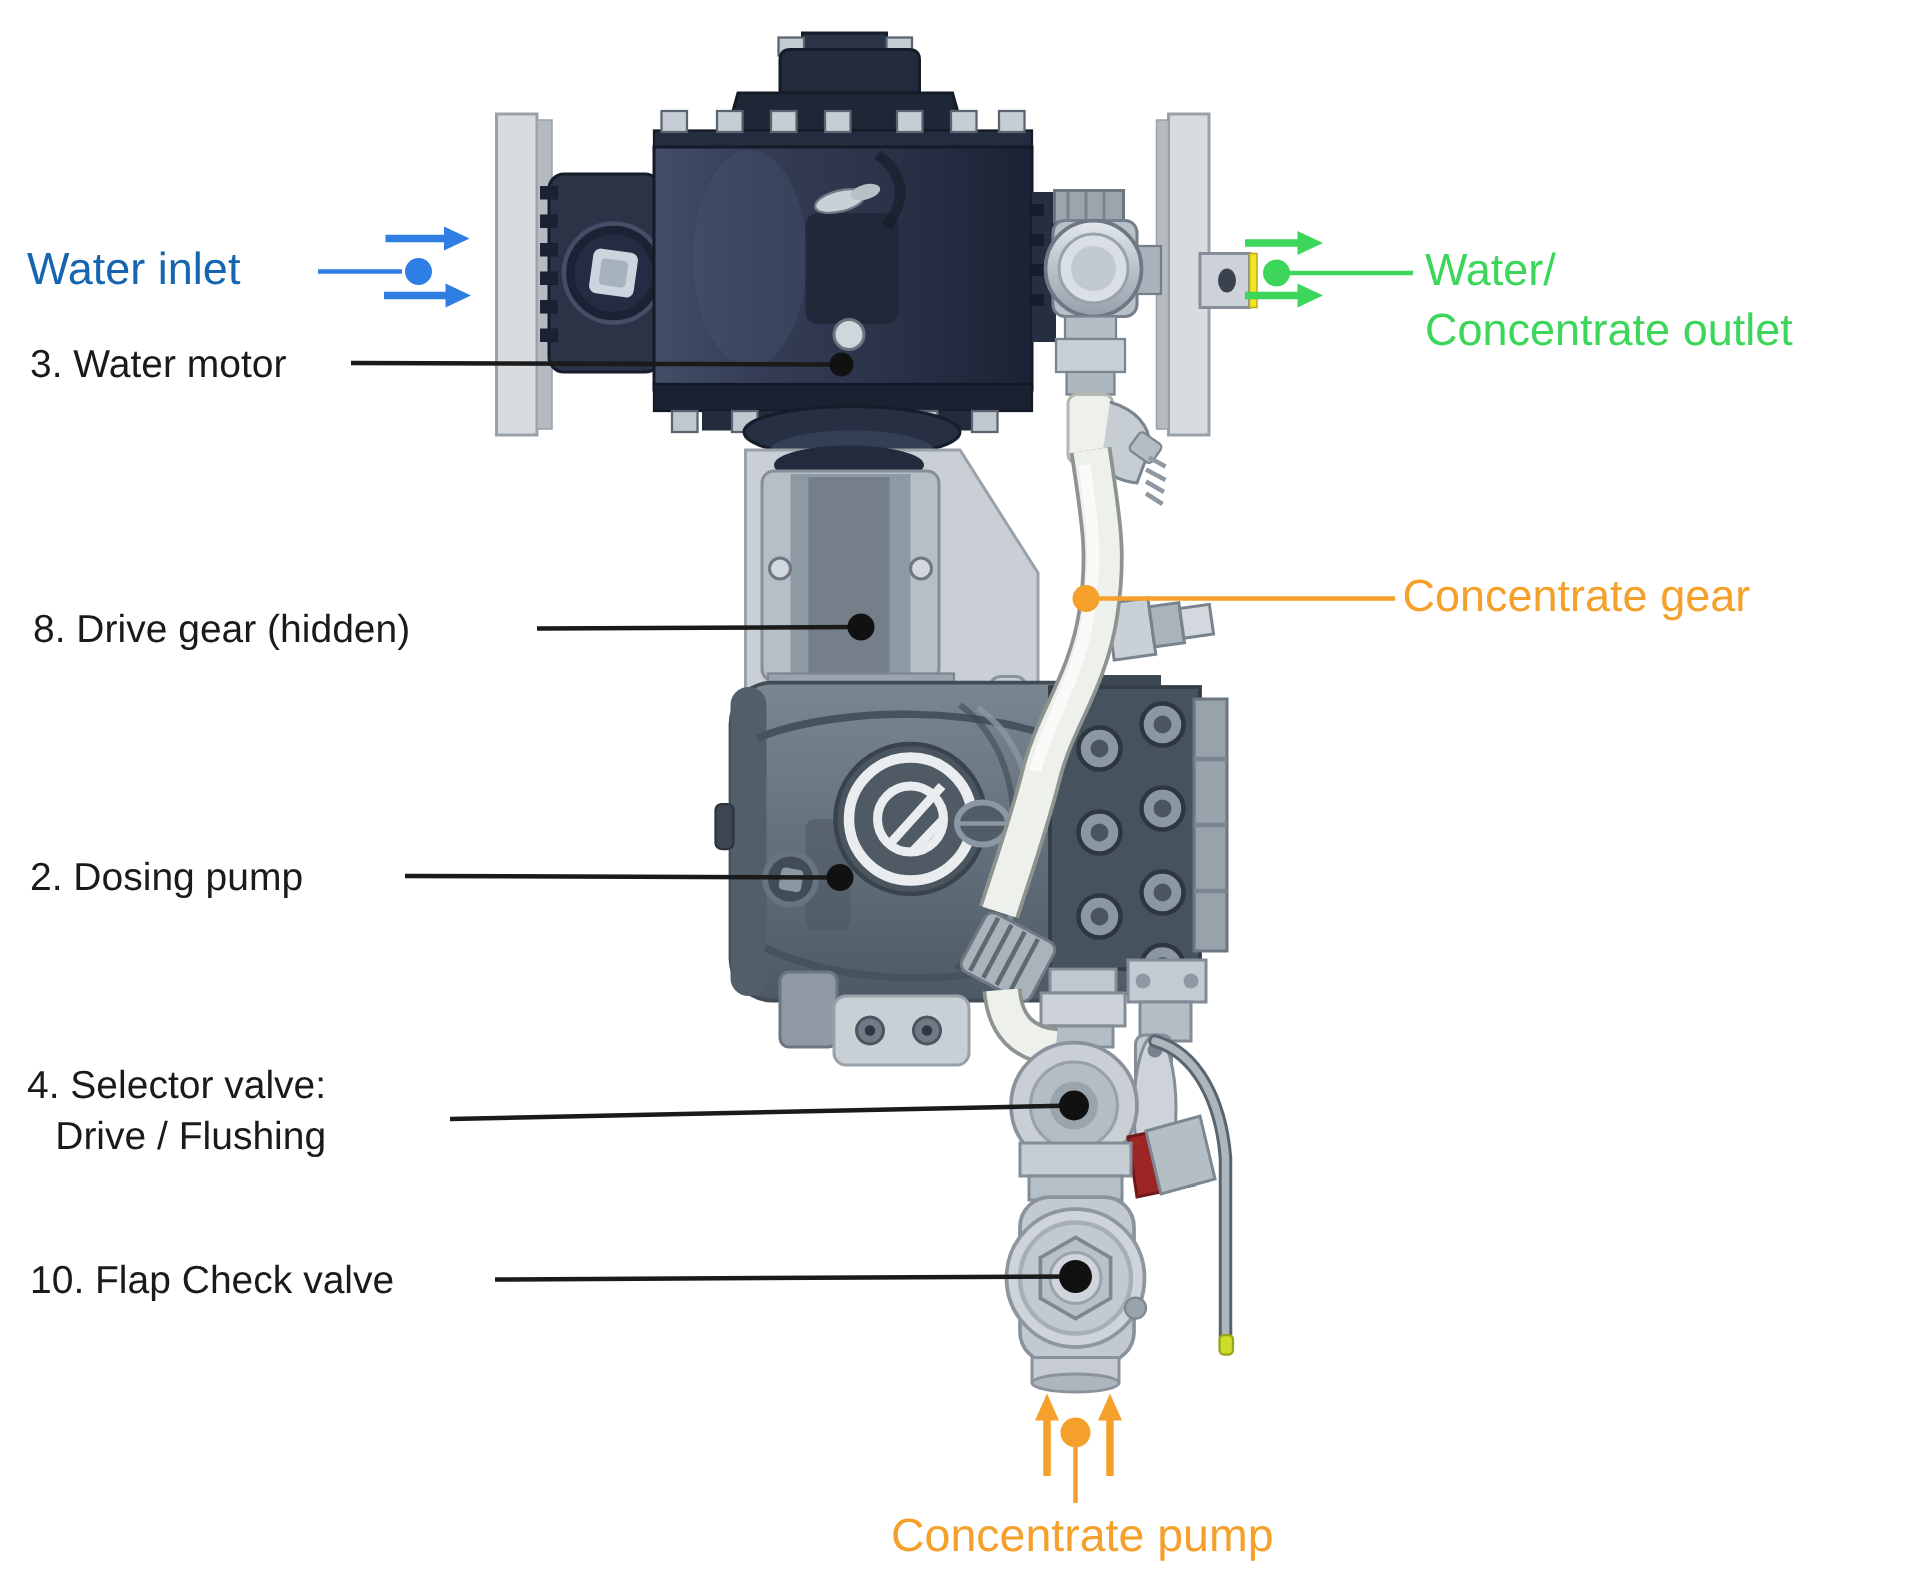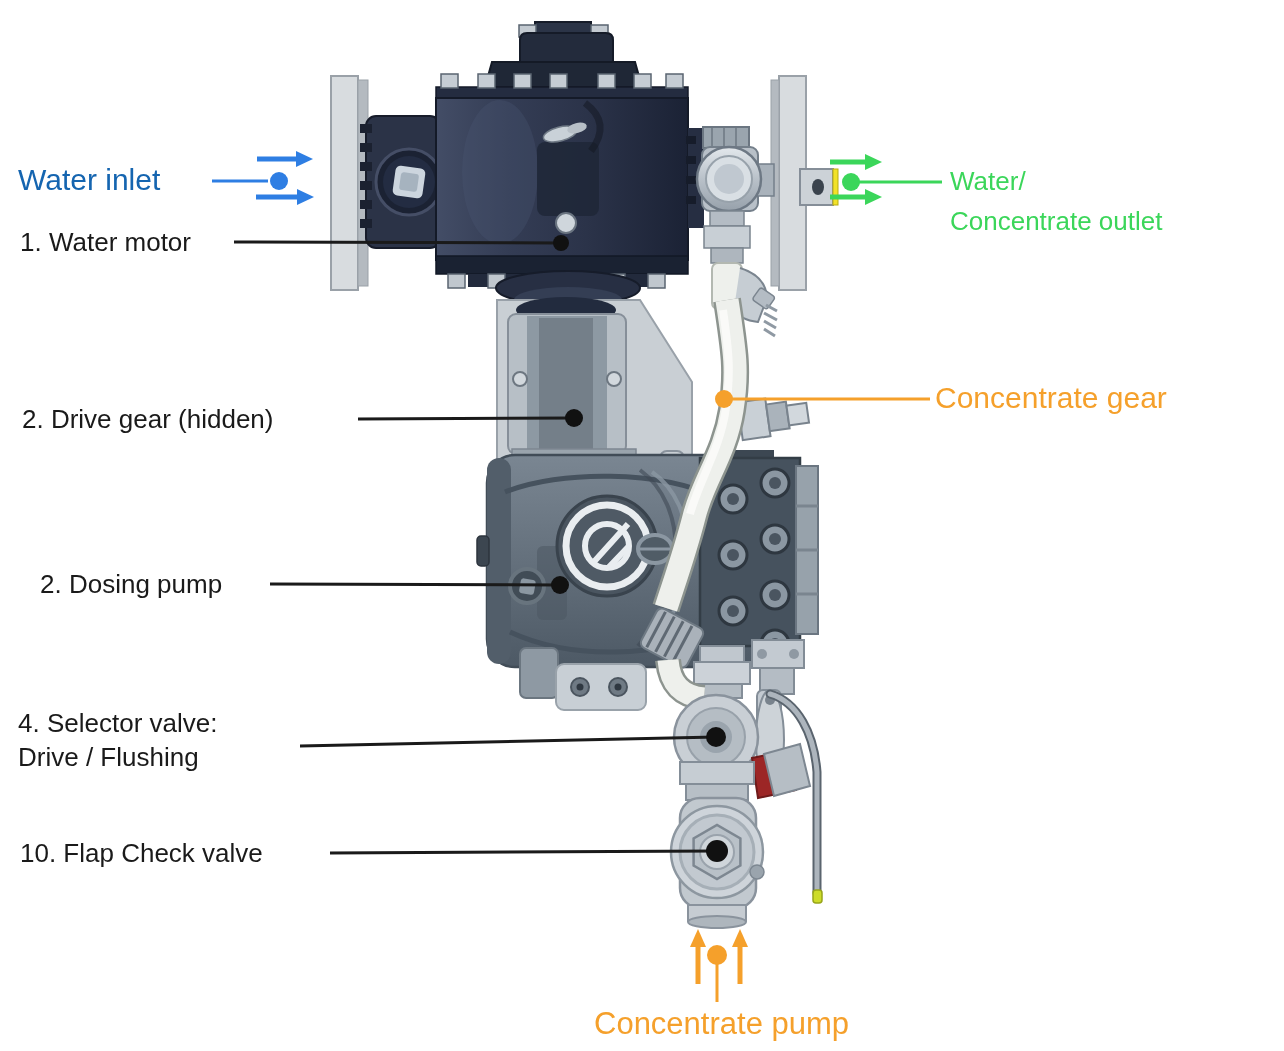--- a/index.html
+++ b/index.html
@@ -2,23 +2,23 @@
 <html><head>
 <meta charset="utf-8">
 <style>
   html,body{margin:0;padding:0;background:#ffffff;}
   .canvas{position:relative;width:1284px;height:1051px;background:#ffffff;overflow:hidden;
           font-family:"Liberation Sans",sans-serif;}
   .canvas svg{position:absolute;left:0;top:0;}
   .lbl{position:absolute;font-weight:400;white-space:nowrap;line-height:1;}
   .lbl-black{color:#1a1a1a;font-size:26px;}
   .lbl-blue{color:#1565b0;font-size:30px;}
-  .lbl-green{color:#3bd65a;font-size:26px;line-height:40px;}
+  .lbl-green{color:#3bd65a;font-size:30px;line-height:40px;}
   .lbl-orange{color:#f5a02b;font-size:30px;}
-  .two-line div{line-height:34px;}
+  .two-line div{line-height:34px;text-align:right;}
 </style>
 </head>
 <body>
 
 <div class="canvas">
 
 <svg width="1284" height="1051" viewBox="0 0 1284 1051">
   <defs>
     <linearGradient id="gDrum" x1="0" y1="0" x2="1" y2="0">
       <stop offset="0" stop-color="#434d66"></stop>
@@ -309,25 +309,25 @@
       <line x1="740" y1="984" x2="740" y2="946" stroke="#f5a02b" stroke-width="5"></line>
       <polygon points="732,947 740,929 748,947" fill="#f5a02b"></polygon>
     </g>
     <circle cx="717" cy="955" r="10" fill="#f5a02b"></circle>
     <line x1="717" y1="963" x2="717" y2="1002" stroke="#f5a02b" stroke-width="3"></line>
   </g>
 </svg>
 
   <div class="lbl lbl-blue" style="left:18px;top:165px;">Water inlet</div>
 
-  <div class="lbl lbl-black" style="left:20px;top:229px;">1. Water motor</div>
-
-  <div class="lbl lbl-black" style="left:22px;top:406px;">2. Drive gear (hidden)</div>
-
-  <div class="lbl lbl-black" style="left:20px;top:571px;margin-left:20px;">2. Dosing pump</div>
+  <div class="lbl lbl-black" style="left:20px;top:229px;">3. Water motor</div>
+
+  <div class="lbl lbl-black" style="left:22px;top:406px;">8. Drive gear (hidden)</div>
+
+  <div class="lbl lbl-black" style="left:20px;top:571px;">2. Dosing pump</div>
 
   <div class="lbl lbl-black two-line" style="left:18px;top:706px;">
     <div>4. Selector valve:</div>
     <div>Drive / Flushing</div>
   </div>
 
   <div class="lbl lbl-black" style="left:20px;top:840px;">10. Flap Check valve</div>
 
   <div class="lbl lbl-green" style="left:950px;top:161px;">
     <div>Water/</div>

